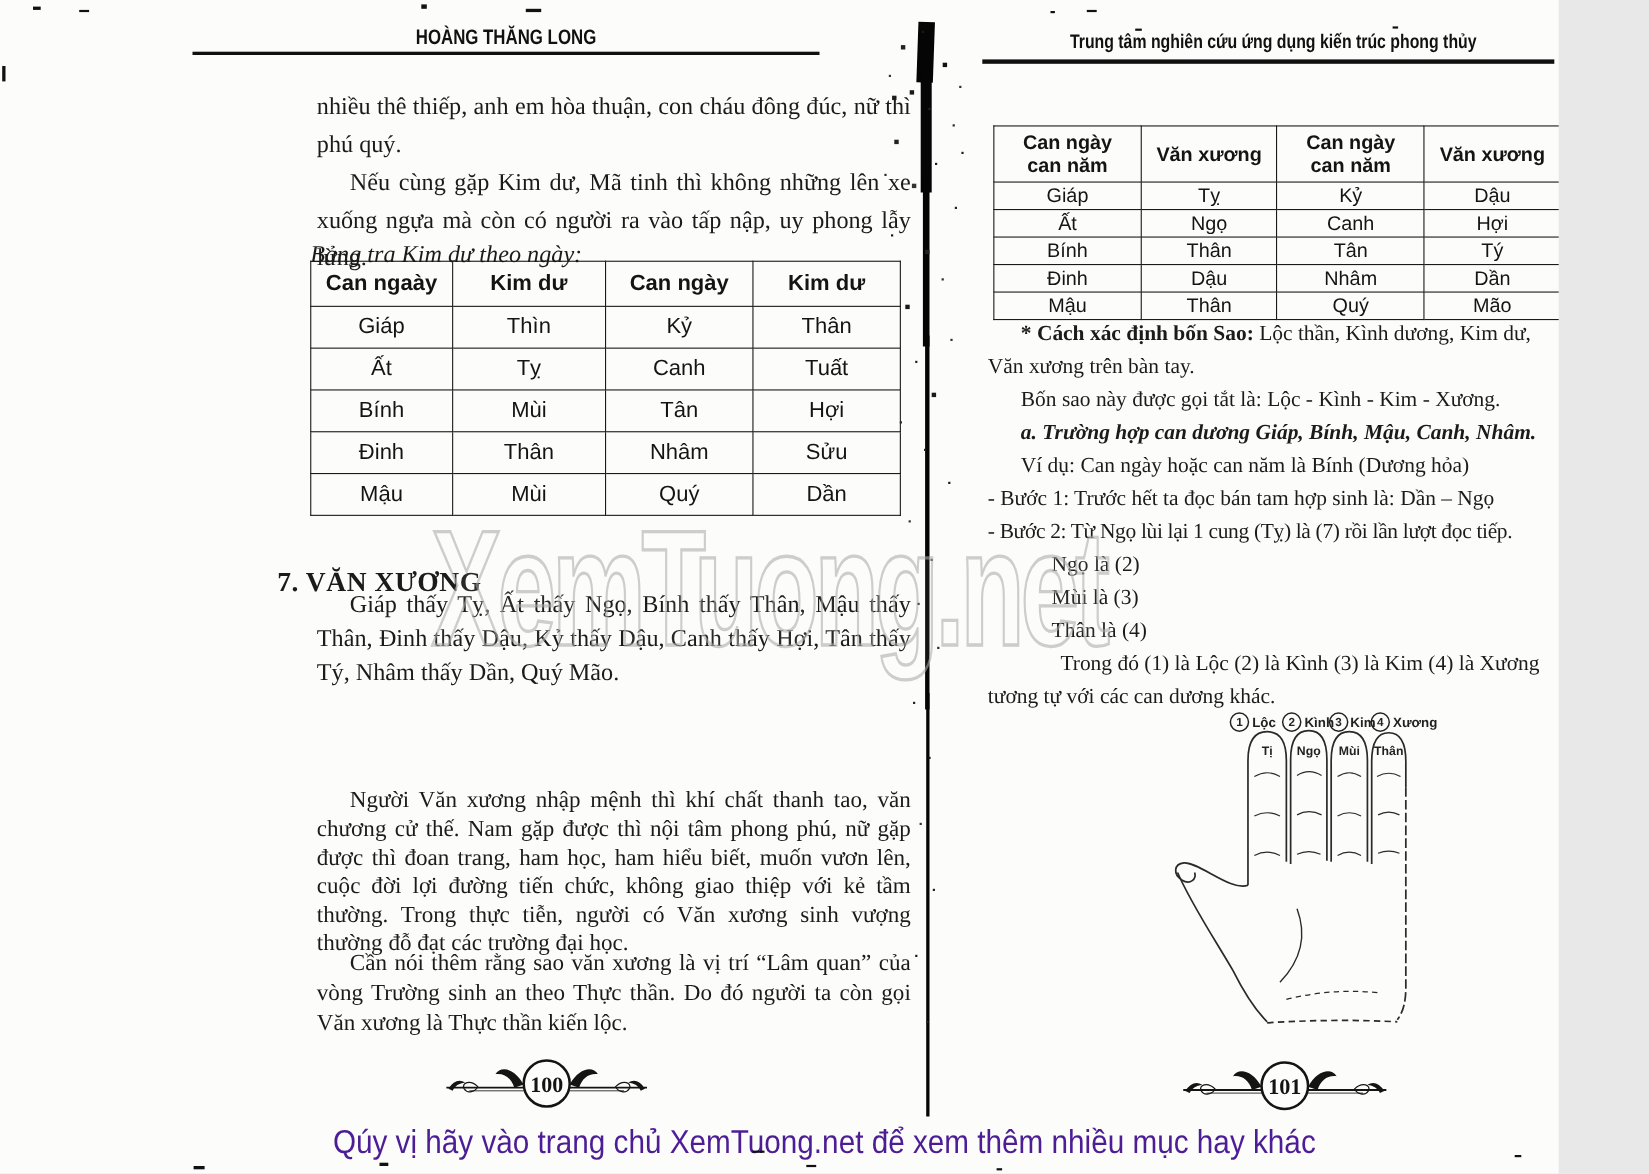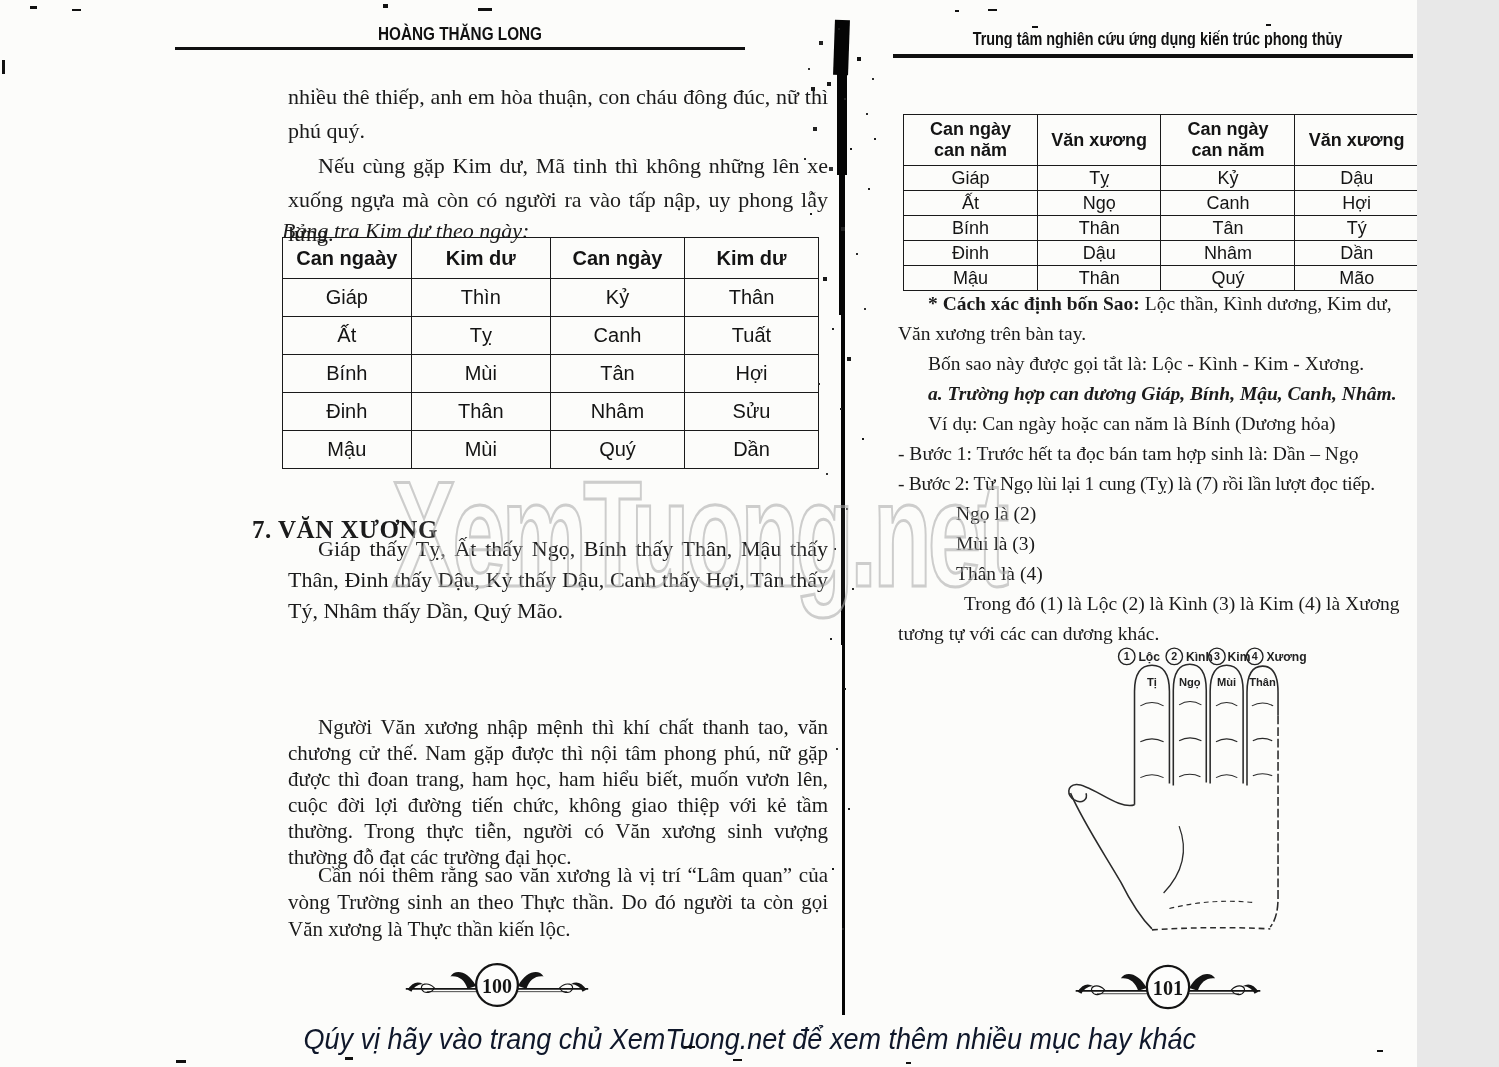--- a/index.html
+++ b/index.html
@@ -30,21 +30,21 @@
   .kim-table td{height:37px;font-size:20px;font-weight:normal;}
   .vx-table{width:516px;}
   .vx-table th{height:50px;font-size:18px;white-space:pre-line;line-height:1.15;}
   .vx-table td{height:24px;font-size:18px;}
   
   .watermark{font-family:"Liberation Sans",sans-serif;font-weight:bold;font-size:150px;
              letter-spacing:-6px;color:rgba(255,255,255,0.06);
              -webkit-text-stroke:3px rgba(170,170,170,.58);
              transform:scaleX(.64);transform-origin:left top;pointer-events:none;z-index:5;}
   .footer{width:1499px;text-align:center;font-family:"Liberation Sans",sans-serif;
-          font-size:30px;color:#0f172a;font-style:italic;}
+          font-size:30px;color:#4c1d95;}
   .footer span{display:inline-block;transform:scaleX(.9);transform-origin:center;}
   .mark{position:absolute;background:#111;}
   .gut{position:absolute;background:#050505;}
   .speckles{position:absolute;left:838px;top:28px;width:2px;height:2px;background:#1a1a1a;
     box-shadow:-18px 14px 0 1px #222,-30px 40px 0 #333,-10px 55px 0 1px #1a1a1a,6px 70px 0 #222,
     20px 30px 0 1px #111,28px 85px 0 #2a2a2a,-24px 100px 0 1px #222,12px 120px 0 #1a1a1a,
     -8px 140px 0 1px #333,30px 160px 0 #222,-28px 185px 0 #1a1a1a,4px 200px 0 1px #222,
     18px 225px 0 #2a2a2a,-14px 250px 0 1px #1a1a1a,26px 280px 0 #333,-6px 300px 0 #222,
     10px 330px 0 1px #1a1a1a,-20px 355px 0 #2a2a2a,2px 380px 0 #222,24px 410px 0 #1a1a1a,
     -12px 445px 0 #333,8px 480px 0 #222,-4px 520px 0 #1a1a1a,14px 560px 0 #2a2a2a,

